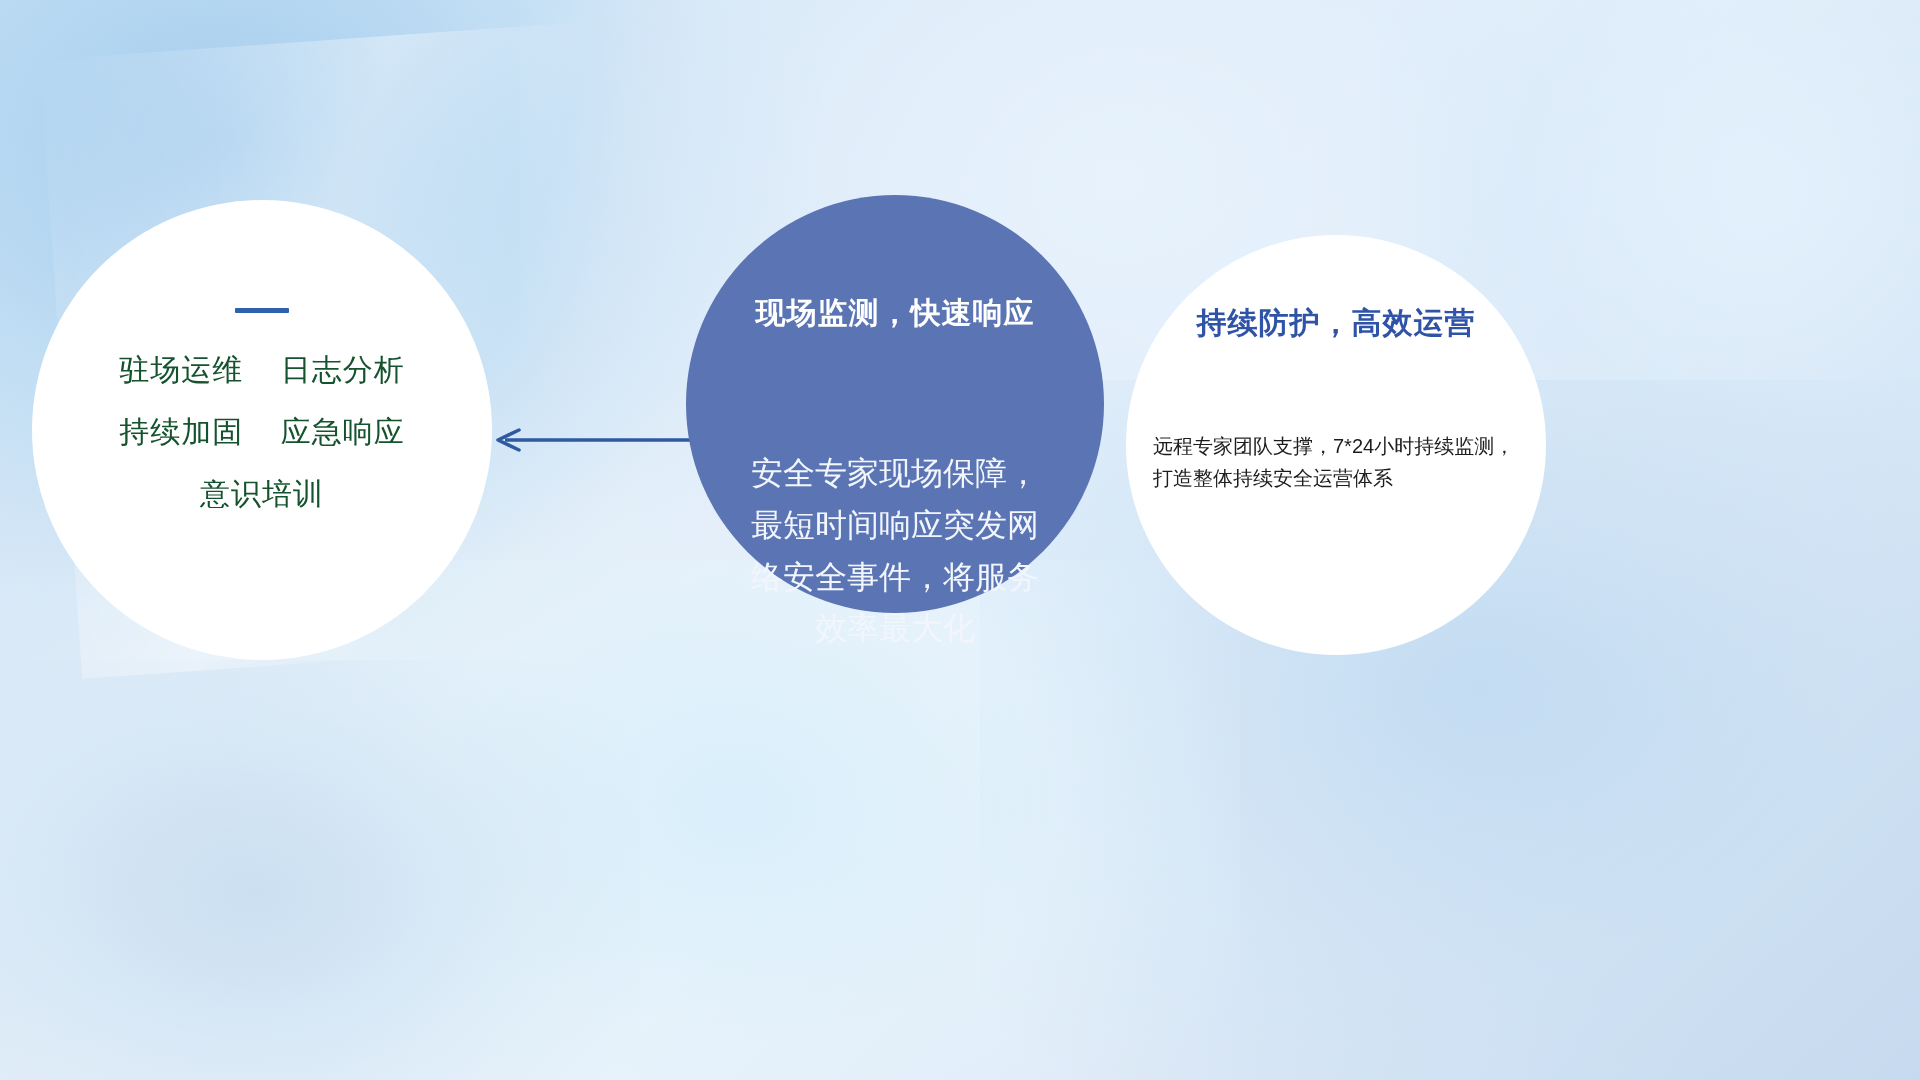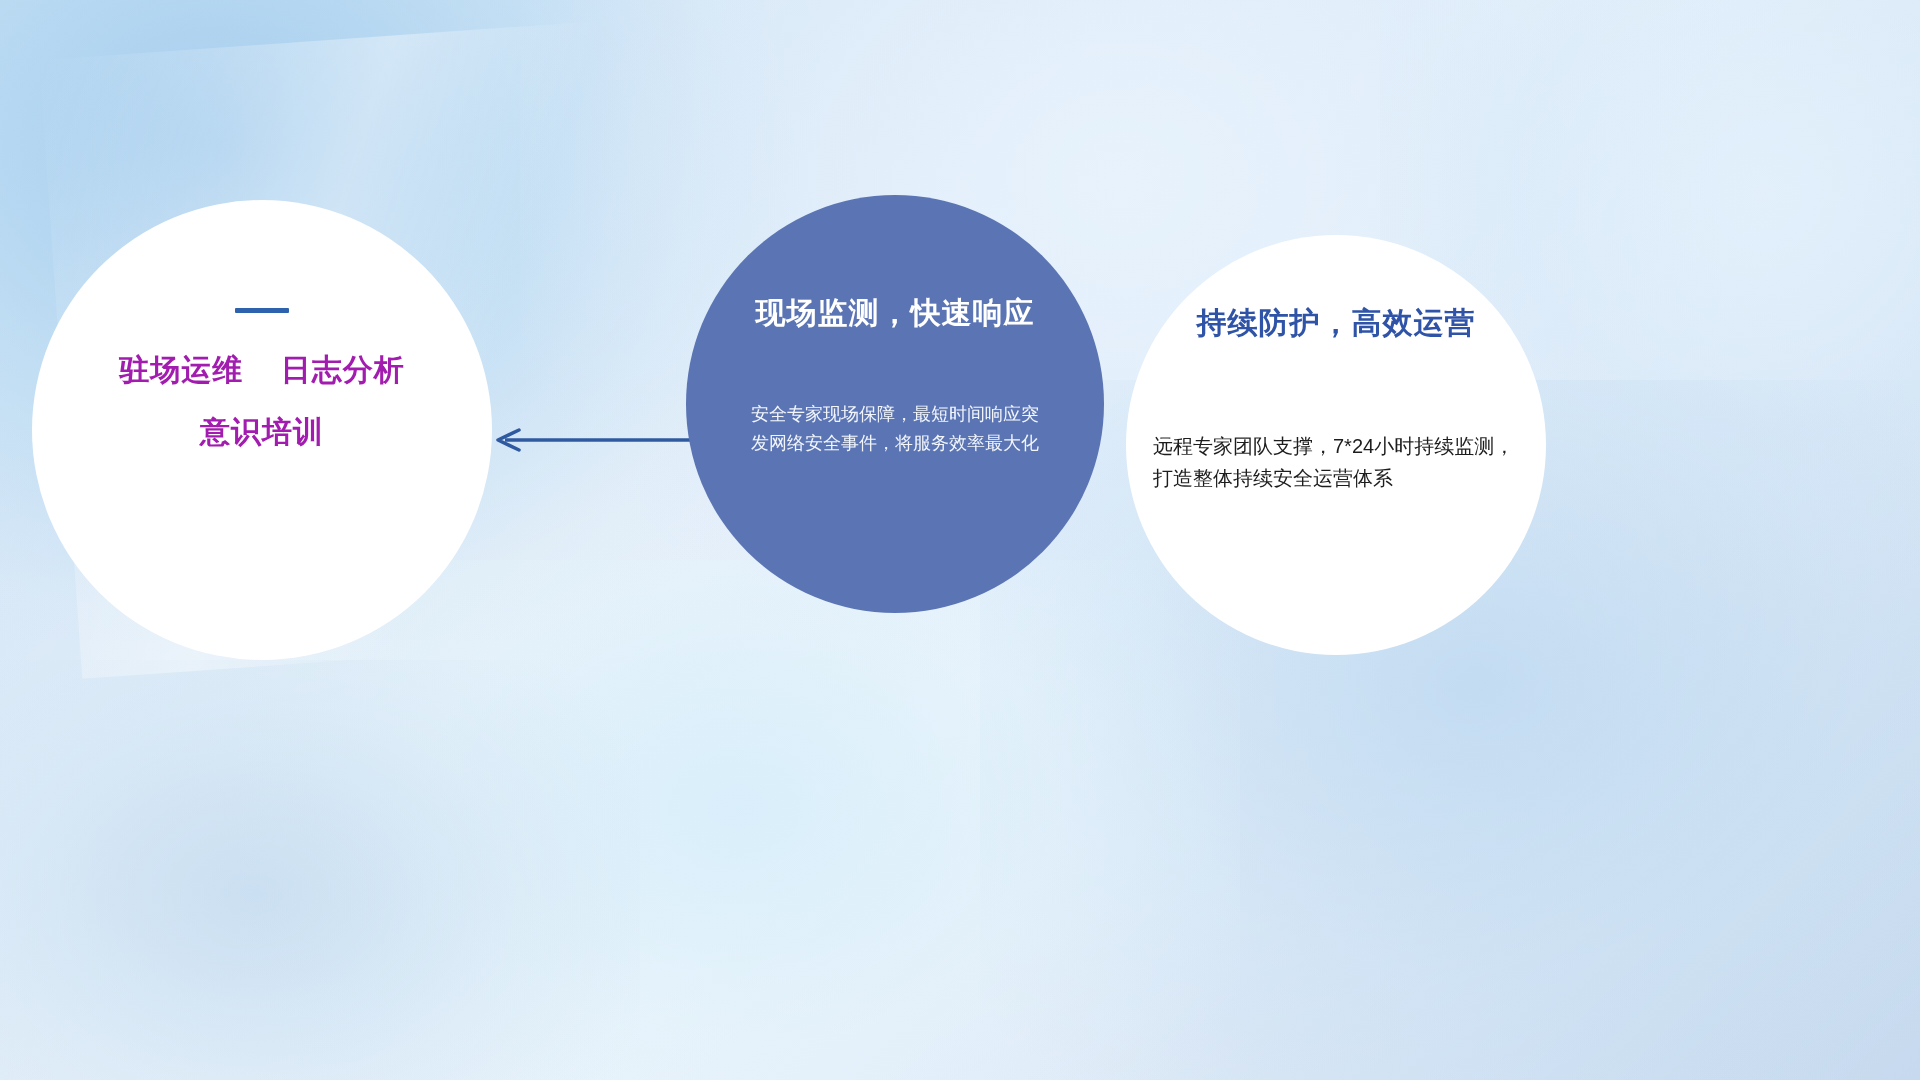--- a/index.html
+++ b/index.html
@@ -92,22 +92,22 @@
   }
   #left-divider {
     width: 54px;
     height: 5px;
     background: #2f62ad;
     border-radius: 1px;
     margin-bottom: 42px;
   }
   .left-line {
     font-size: 30px;
-    font-weight: bold;
-    color: #a21caf;
+    font-weight: normal;
+    color: #14532d;
     letter-spacing: 1px;
     line-height: 1.0;
     margin-bottom: 32px;
     white-space: pre;
   }
   .left-line.last {
     margin-bottom: 0;
   }
 
   #circle-mid {
@@ -124,27 +124,28 @@
     font-size: 30px;
     font-weight: bold;
     color: #ffffff;
     letter-spacing: 1px;
     white-space: nowrap;
     margin-bottom: 66px;
     position: relative;
     z-index: 6;
   }
   #mid-body {
-    font-size: 18px;
+    font-size: 32px;
     color: #f2f6fc;
     line-height: 1.62;
     text-align: center;
     width: 300px;
     position: relative;
     z-index: 6;
+    margin-top: 48px;
   }
 
   #circle-right {
     left: 1126px;
     top: 235px;
     width: 420px;
     height: 420px;
     background: #ffffff;
     z-index: 5;
     justify-content: flex-start;
@@ -183,20 +184,21 @@
   <svg id="connector" viewBox="0 0 1920 1080">
     <g>
       <line x1="712" y1="440" x2="505" y2="440" stroke="#2f5aa0" stroke-width="3.5"></line>
       <polyline points="519,430 498,440 519,450" fill="none" stroke="#2f5aa0" stroke-width="3.5" stroke-linecap="round" stroke-linejoin="round"></polyline>
     </g>
   </svg>
 
   <div class="circle" id="circle-left">
     <div id="left-divider"></div>
     <div class="left-line">驻场运维    日志分析</div>
+    <div class="left-line">持续加固    应急响应</div>
     <div class="left-line last">意识培训</div>
   </div>
 
   <div class="circle" id="circle-mid">
     <div id="mid-title">现场监测，快速响应</div>
     <div id="mid-body">安全专家现场保障，最短时间响应突发网络安全事件，将服务效率最大化</div>
   </div>
 
   <div class="circle" id="circle-right">
     <div id="right-title">持续防护，高效运营</div>

